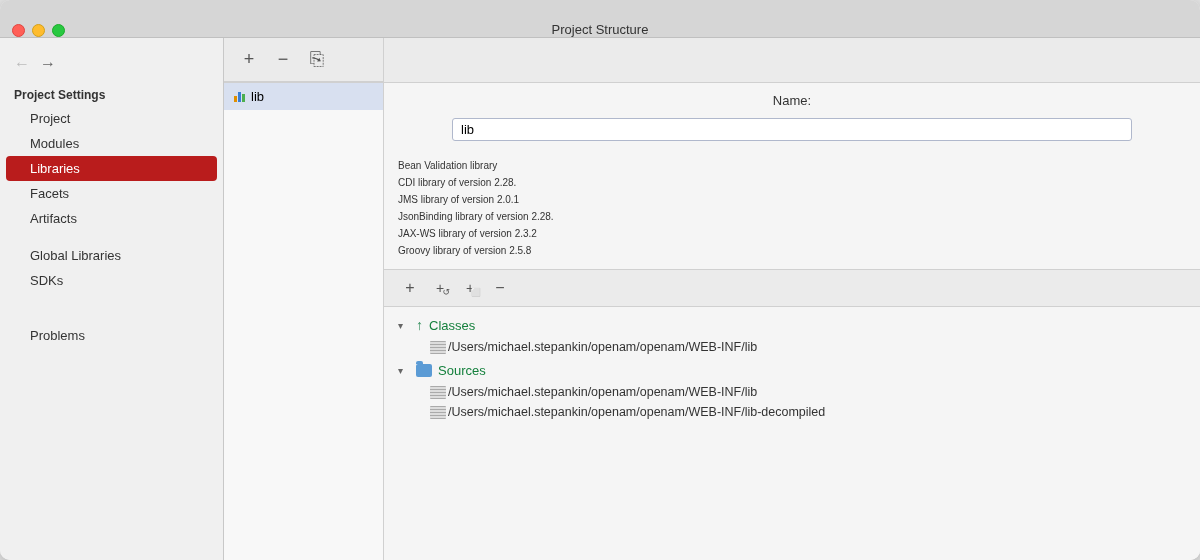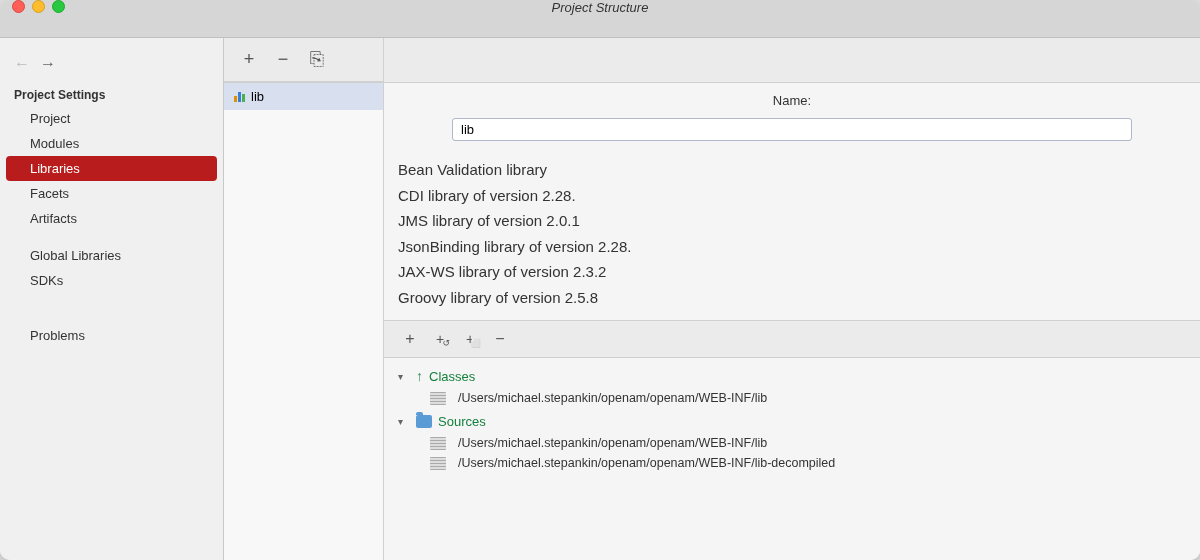--- a/index.html
+++ b/index.html
@@ -20,26 +20,25 @@
       overflow: hidden;
       display: flex;
       flex-direction: column;
       box-shadow: 0 4px 20px rgba(0,0,0,0.3);
     }
 
     .titlebar {
       height: 38px;
       background: #d6d6d6;
       display: flex;
-      align-items: flex-start;
+      align-items: flex-end;
       justify-content: center;
       position: relative;
       border-bottom: 1px solid #c0c0c0;
       flex-shrink: 0;
-      font-style: italic;
     }
 
     .traffic-lights {
       position: absolute;
       left: 12px;
       display: flex;
       gap: 7px;
       align-items: center;
     }
 
@@ -221,21 +220,21 @@
       width: 680px;
       outline: none;
     }
 
     .description-area {
       padding: 8px 14px 10px;
       background: #f5f5f5;
     }
 
     .desc-line {
-      font-size: 15px;
+      font-size: 10px;
       color: #333;
       line-height: 1.7;
     }
 
     .action-bar {
       display: flex;
       align-items: center;
       padding: 6px 14px;
       gap: 6px;
       background: #ebebeb;
@@ -311,21 +310,21 @@
     .tree-label {
       font-size: 13px;
       color: #15803d;
       font-weight: 500;
     }
 
     .tree-child {
       display: flex;
       align-items: center;
       padding: 3px 14px 3px 46px;
-      gap: 12px;
+      gap: 2px;
     }
 
     .file-icon {
       width: 16px;
       height: 13px;
       background: repeating-linear-gradient(
         to bottom,
         #aaa 0px, #aaa 1px,
         #ddd 1px, #ddd 3px
       );

